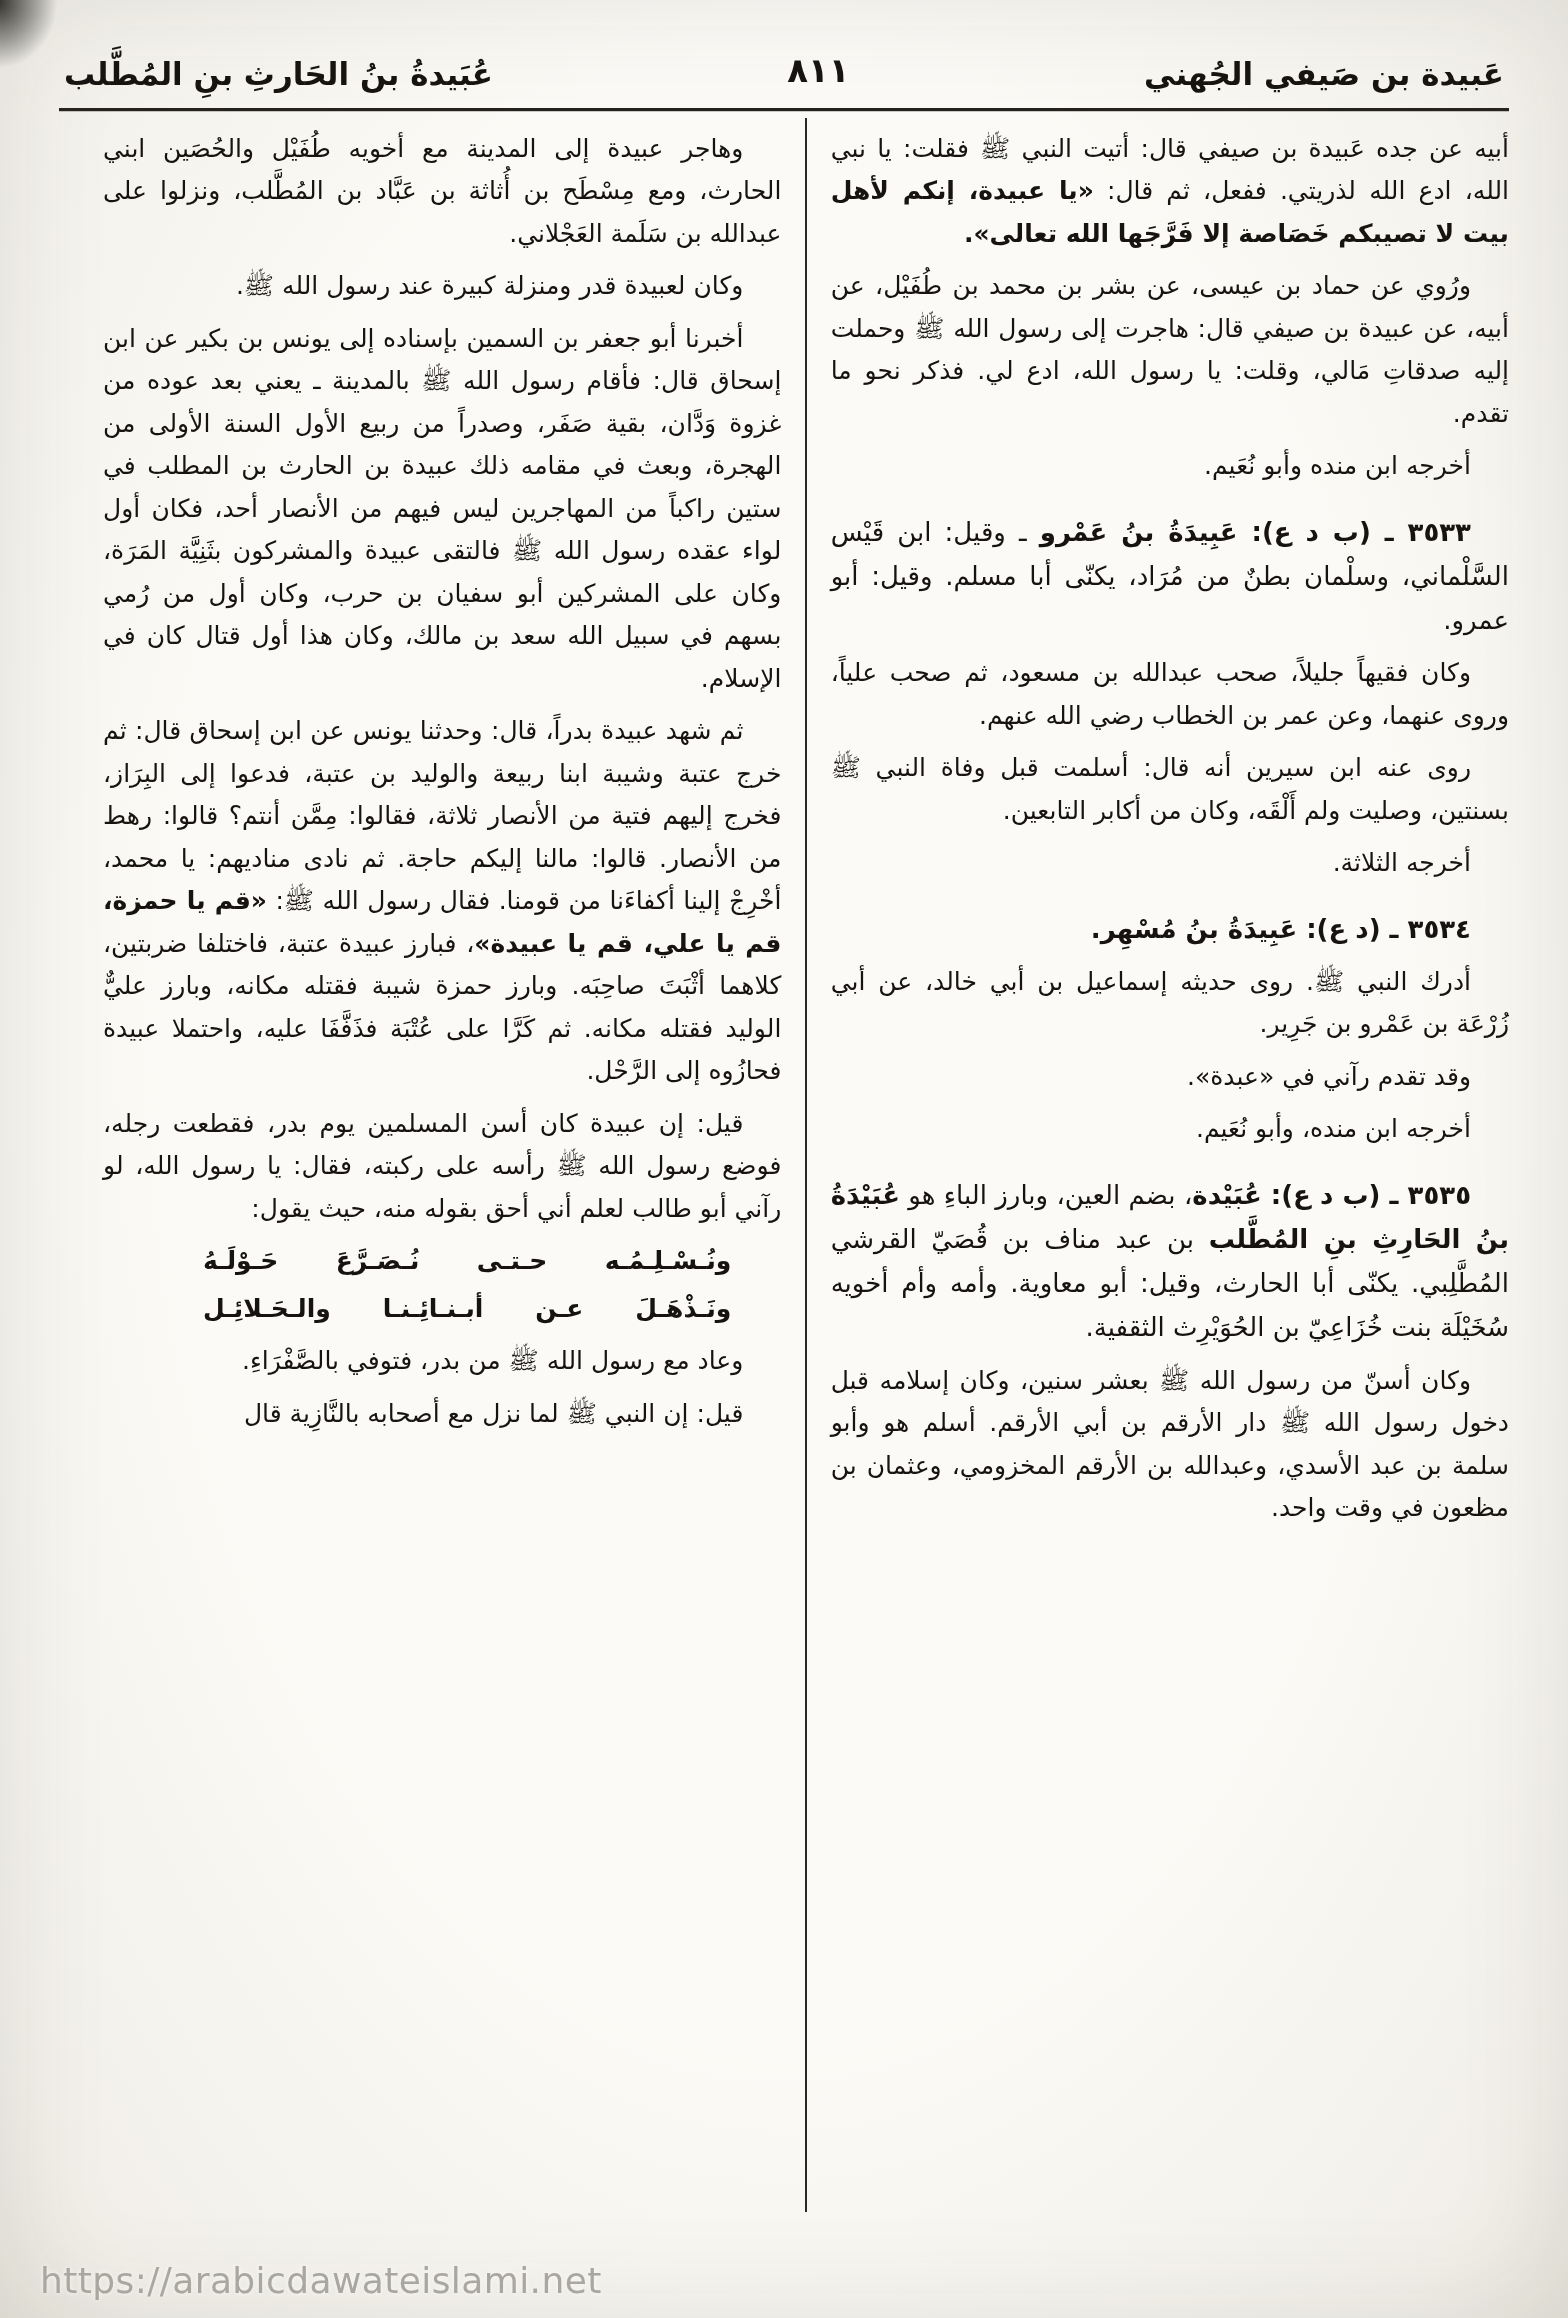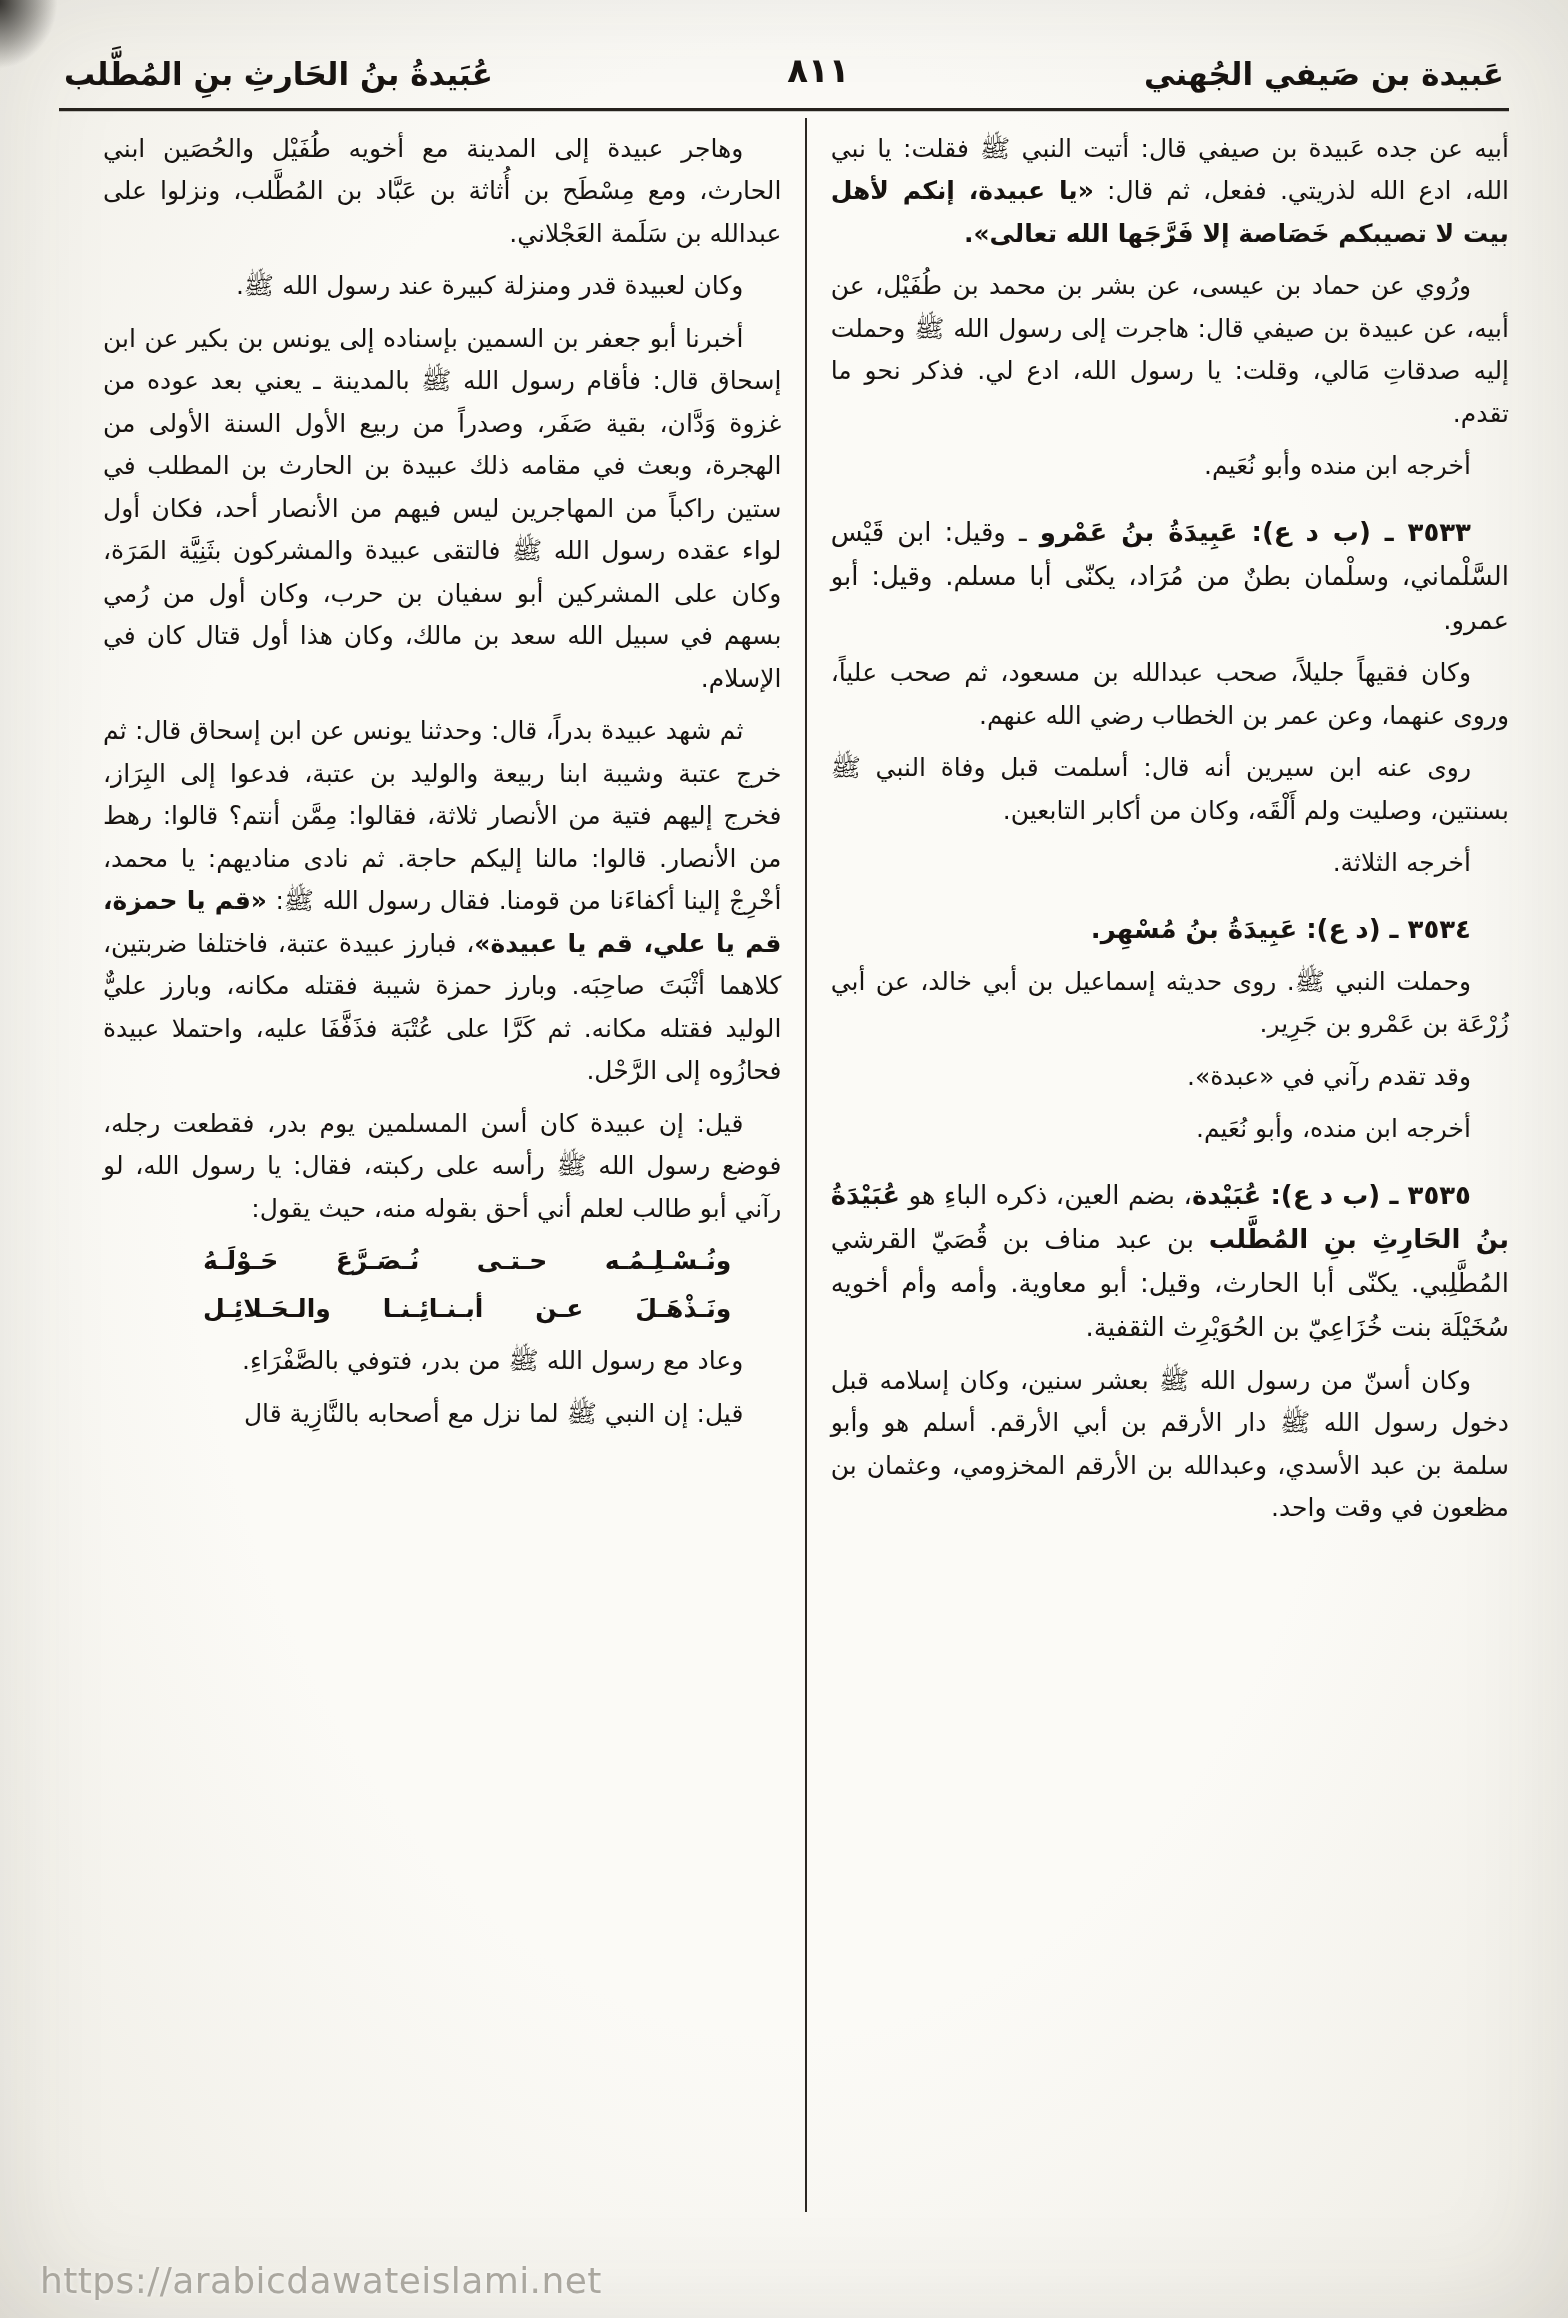--- a/index.html
+++ b/index.html
@@ -92,24 +92,24 @@
   <main class="columns">
     <section class="col col-first">
         <p class="para normal noindent"><span>أبيه عن جده عَبيدة بن صيفي قال: أتيت النبي ﷺ فقلت: يا نبي الله، ادع الله لذريتي. ففعل، ثم قال: </span><span class="bold">«يا عبيدة، إنكم لأهل بيت لا تصيبكم خَصَاصة إلا فَرَّجَها الله تعالى».</span></p>
         <p class="para normal"><span>ورُوي عن حماد بن عيسى، عن بشر بن محمد بن طُفَيْل، عن أبيه، عن عبيدة بن صيفي قال: هاجرت إلى رسول الله ﷺ وحملت إليه صدقاتِ مَالي، وقلت: يا رسول الله، ادع لي. فذكر نحو ما تقدم.</span></p>
         <p class="para normal"><span>أخرجه ابن منده وأبو نُعَيم.</span></p>
         <p class="para entry"><span class="bold">٣٥٣٣ ـ (ب د ع): عَبِيدَةُ بنُ عَمْرو</span><span> ـ وقيل: ابن قَيْس السَّلْماني، وسلْمان بطنٌ من مُرَاد، يكنّى أبا مسلم. وقيل: أبو عمرو.</span></p>
         <p class="para normal"><span>وكان فقيهاً جليلاً، صحب عبدالله بن مسعود، ثم صحب علياً، وروى عنهما، وعن عمر بن الخطاب رضي الله عنهم.</span></p>
         <p class="para normal"><span>روى عنه ابن سيرين أنه قال: أسلمت قبل وفاة النبي ﷺ بسنتين، وصليت ولم أَلْقَه، وكان من أكابر التابعين.</span></p>
         <p class="para normal"><span>أخرجه الثلاثة.</span></p>
         <p class="para entry"><span class="bold">٣٥٣٤ ـ (د ع): عَبِيدَةُ بنُ مُسْهِر.</span></p>
-        <p class="para normal"><span>وحملت النبي ﷺ. روى حديثه إسماعيل بن أبي خالد، عن أبي زُرْعَة بن عَمْرو بن جَرِير.</span></p>
+        <p class="para normal"><span>أدرك النبي ﷺ. روى حديثه إسماعيل بن أبي خالد، عن أبي زُرْعَة بن عَمْرو بن جَرِير.</span></p>
         <p class="para normal"><span>وقد تقدم رآني في «عبدة».</span></p>
         <p class="para normal"><span>أخرجه ابن منده، وأبو نُعَيم.</span></p>
-        <p class="para entry"><span class="bold">٣٥٣٥ ـ (ب د ع): عُبَيْدة</span><span>، بضم العين، ذكره الباءِ هو </span><span class="bold">عُبَيْدَةُ بنُ الحَارِثِ بنِ المُطَّلب</span><span> بن عبد مناف بن قُصَيّ القرشي المُطَّلِبي. يكنّى أبا الحارث، وقيل: أبو معاوية. وأمه وأم أخويه سُخَيْلَة بنت خُزَاعِيّ بن الحُوَيْرِث الثقفية.</span></p>
+        <p class="para entry"><span class="bold">٣٥٣٥ ـ (ب د ع): عُبَيْدة</span><span>، بضم العين، وبارز الباءِ هو </span><span class="bold">عُبَيْدَةُ بنُ الحَارِثِ بنِ المُطَّلب</span><span> بن عبد مناف بن قُصَيّ القرشي المُطَّلِبي. يكنّى أبا الحارث، وقيل: أبو معاوية. وأمه وأم أخويه سُخَيْلَة بنت خُزَاعِيّ بن الحُوَيْرِث الثقفية.</span></p>
         <p class="para normal"><span>وكان أسنّ من رسول الله ﷺ بعشر سنين، وكان إسلامه قبل دخول رسول الله ﷺ دار الأرقم بن أبي الأرقم. أسلم هو وأبو سلمة بن عبد الأسدي، وعبدالله بن الأرقم المخزومي، وعثمان بن مظعون في وقت واحد.</span></p>
       </section>
     <div class="col-divider"></div>
     <section class="col col-second">
         <p class="para normal"><span>وهاجر عبيدة إلى المدينة مع أخويه طُفَيْل والحُصَين ابني الحارث، ومع مِسْطَح بن أُثاثة بن عَبَّاد بن المُطَّلب، ونزلوا على عبدالله بن سَلَمة العَجْلاني.</span></p>
         <p class="para normal"><span>وكان لعبيدة قدر ومنزلة كبيرة عند رسول الله ﷺ.</span></p>
         <p class="para normal"><span>أخبرنا أبو جعفر بن السمين بإسناده إلى يونس بن بكير عن ابن إسحاق قال: فأقام رسول الله ﷺ بالمدينة ـ يعني بعد عوده من غزوة وَدَّان، بقية صَفَر، وصدراً من ربيع الأول السنة الأولى من الهجرة، وبعث في مقامه ذلك عبيدة بن الحارث بن المطلب في ستين راكباً من المهاجرين ليس فيهم من الأنصار أحد، فكان أول لواء عقده رسول الله ﷺ فالتقى عبيدة والمشركون بثَنِيَّة المَرَة، وكان على المشركين أبو سفيان بن حرب، وكان أول من رُمي بسهم في سبيل الله سعد بن مالك، وكان هذا أول قتال كان في الإسلام.</span></p>
         <p class="para normal"><span>ثم شهد عبيدة بدراً، قال: وحدثنا يونس عن ابن إسحاق قال: ثم خرج عتبة وشيبة ابنا ربيعة والوليد بن عتبة، فدعوا إلى البِرَاز، فخرج إليهم فتية من الأنصار ثلاثة، فقالوا: مِمَّن أنتم؟ قالوا: رهط من الأنصار. قالوا: مالنا إليكم حاجة. ثم نادى مناديهم: يا محمد، أخْرِجْ إلينا أكفاءَنا من قومنا. فقال رسول الله ﷺ: </span><span class="bold">«قم يا حمزة، قم يا علي، قم يا عبيدة»</span><span>، فبارز عبيدة عتبة، فاختلفا ضربتين، كلاهما أثْبَتَ صاحِبَه. وبارز حمزة شيبة فقتله مكانه، وبارز عليٌّ الوليد فقتله مكانه. ثم كَرَّا على عُتْبَة فذَفَّفَا عليه، واحتملا عبيدة فحازُوه إلى الرَّحْل.</span></p>
         <p class="para normal"><span>قيل: إن عبيدة كان أسن المسلمين يوم بدر، فقطعت رجله، فوضع رسول الله ﷺ رأسه على ركبته، فقال: يا رسول الله، لو رآني أبو طالب لعلم أني أحق بقوله منه، حيث يقول:</span></p>
         <p class="para verse noindent"><span class="bold">ونُـسْـلِـمُـه حـتـى نُـصَـرَّعَ حَـوْلَـهُ</span></p>

